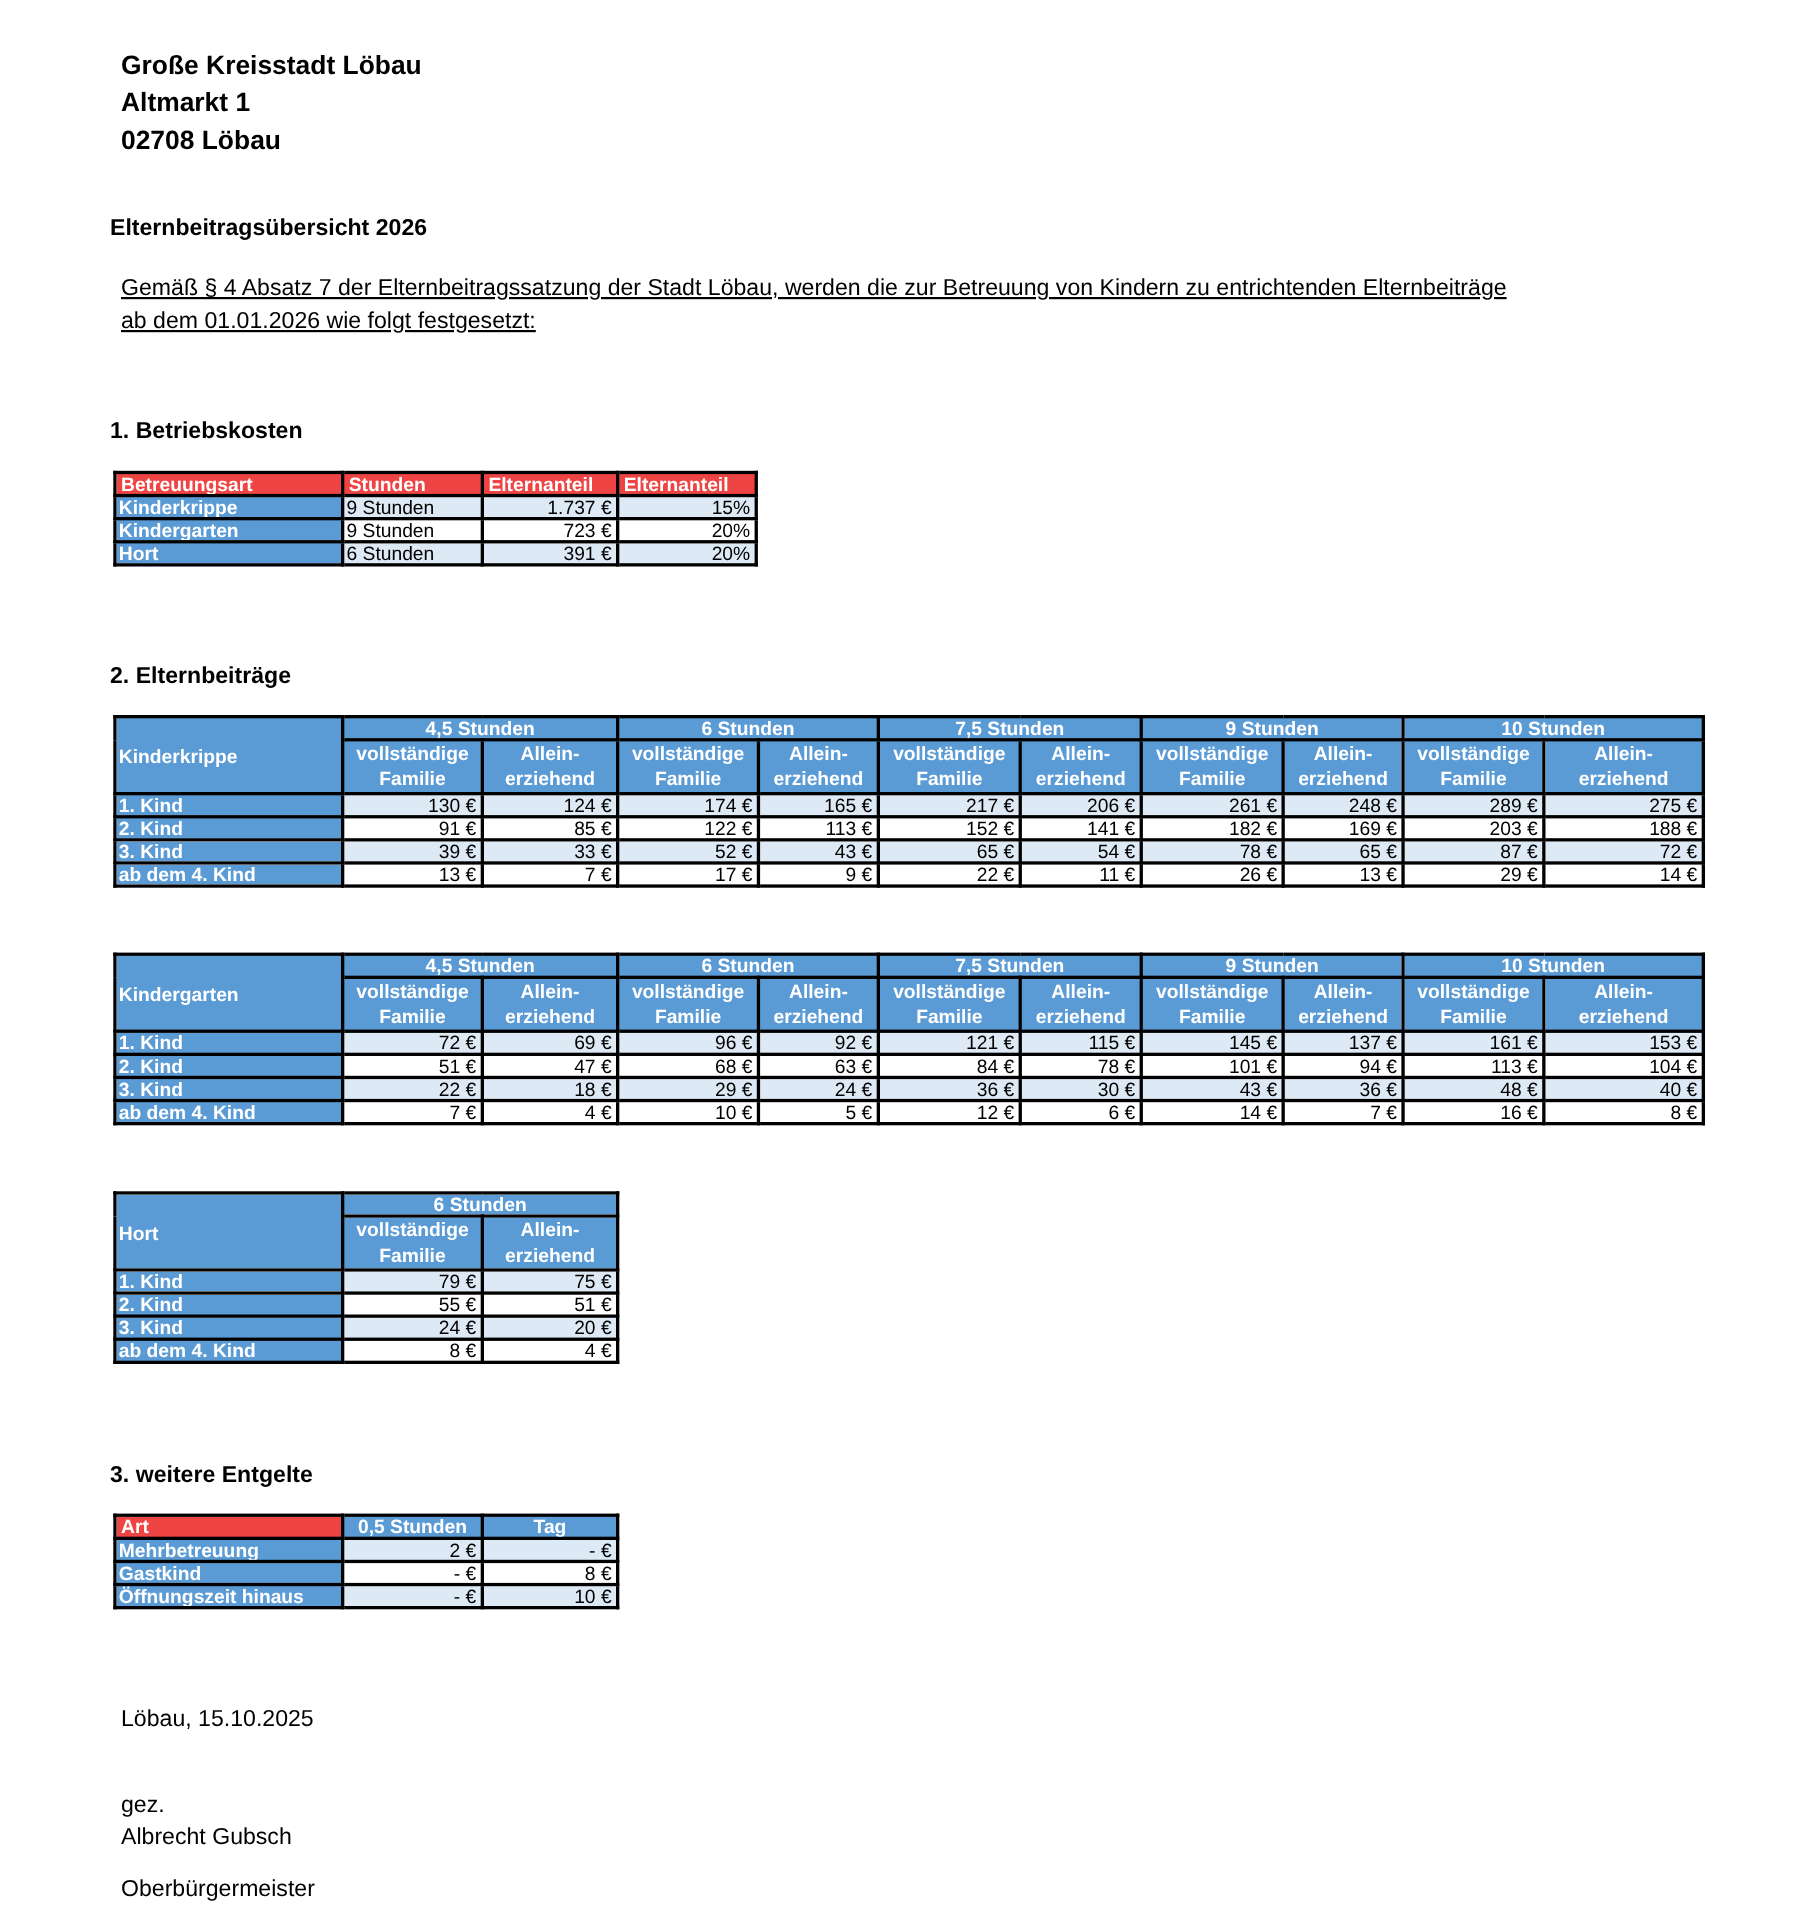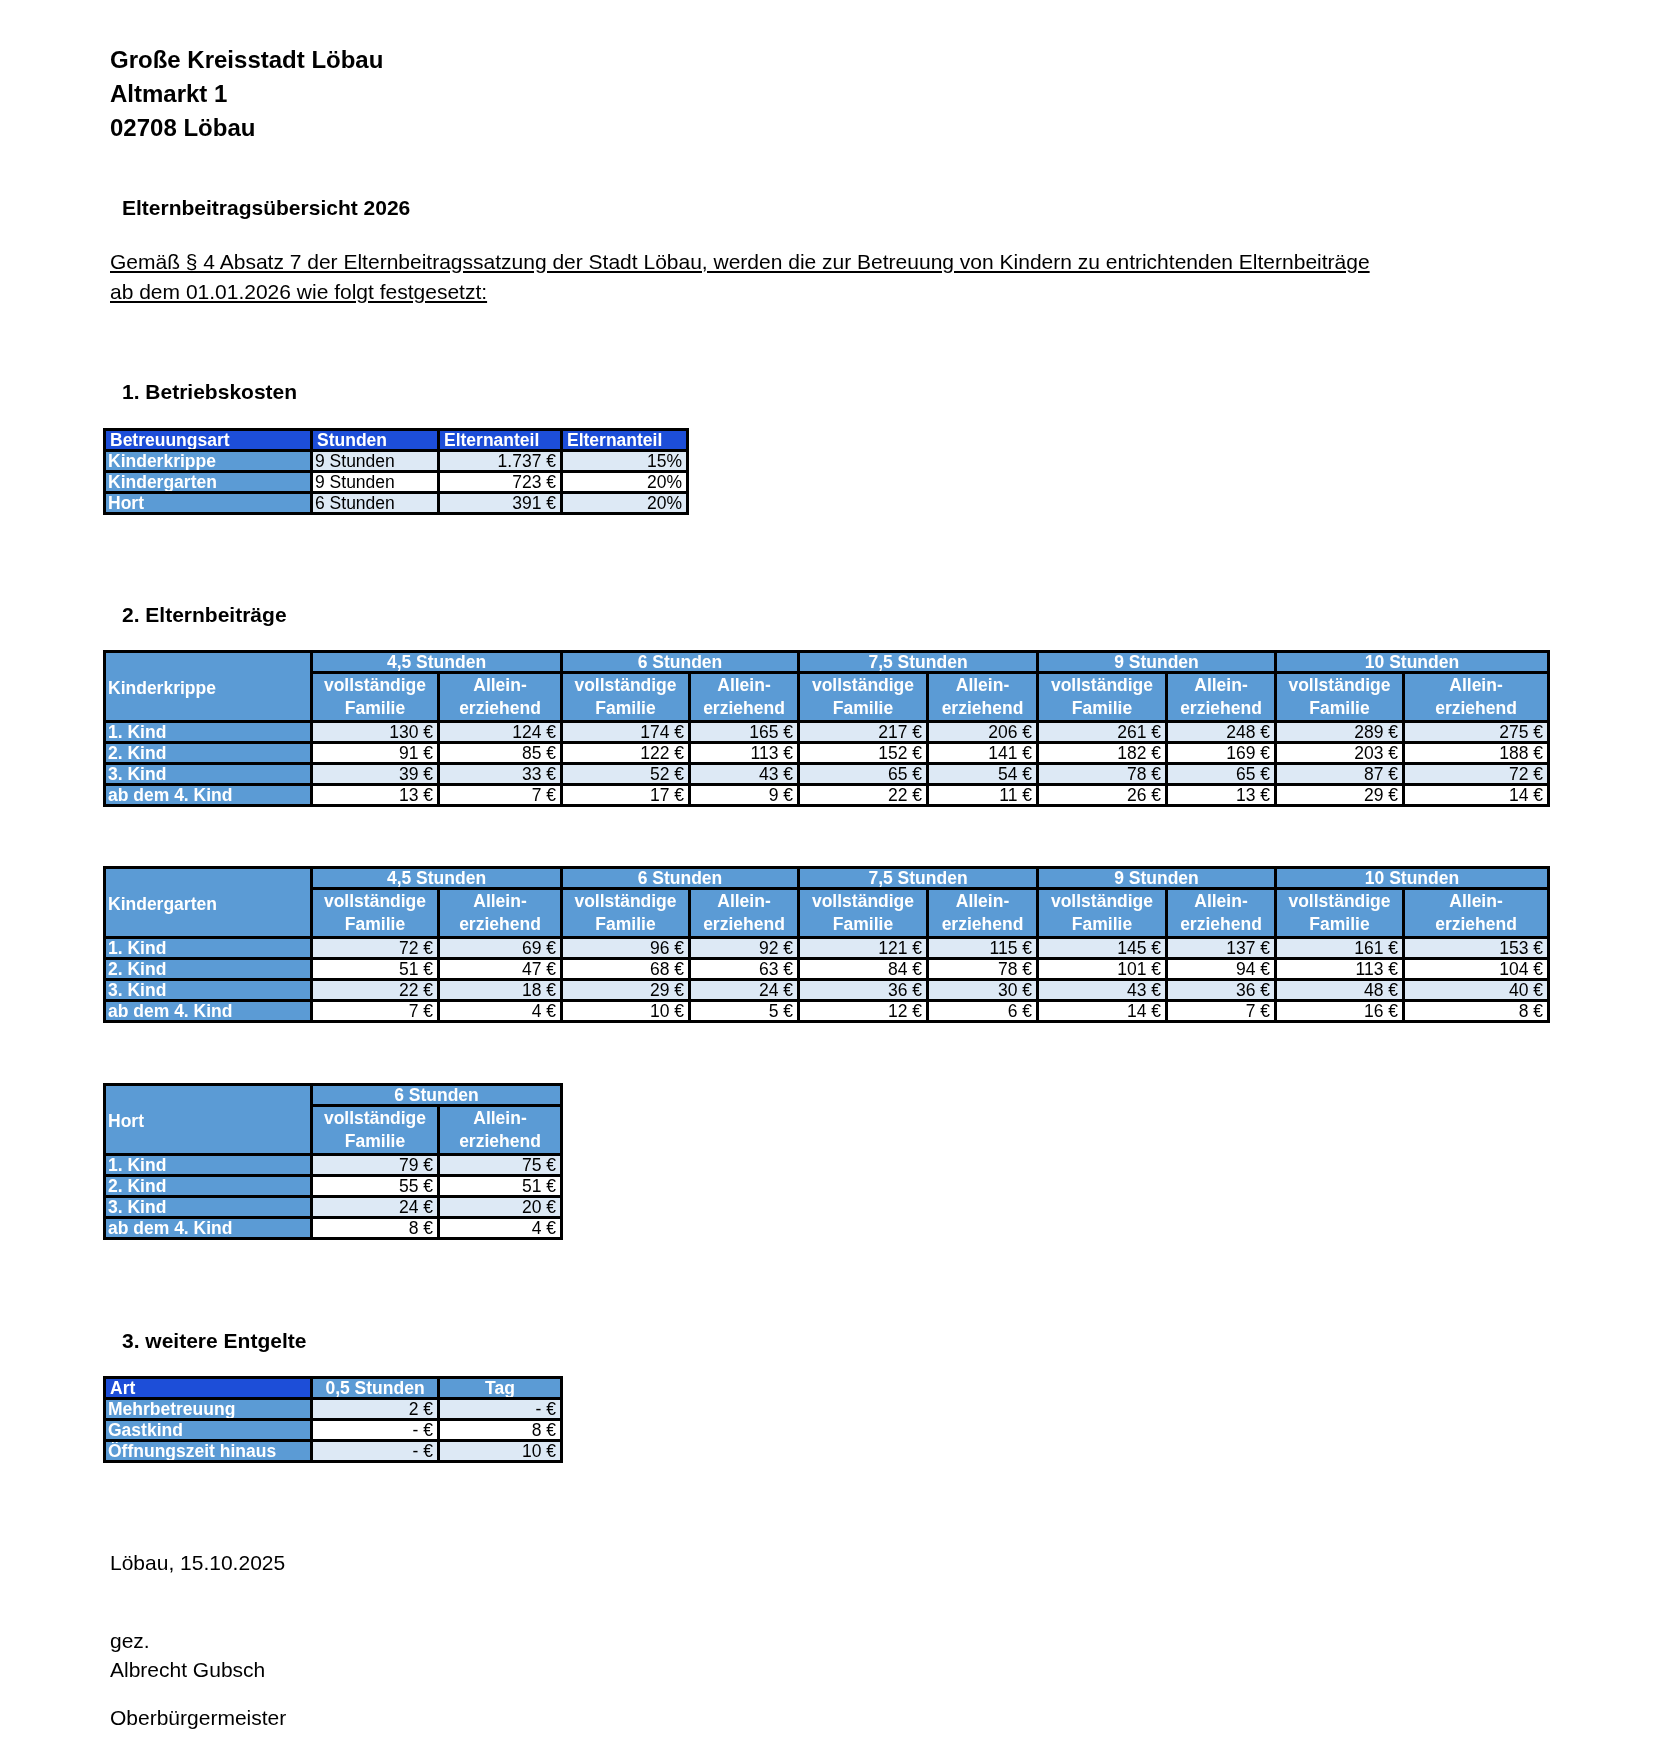--- a/index.html
+++ b/index.html
@@ -1,25 +1,25 @@
 <!DOCTYPE html>
 <html><head>
 <meta charset="utf-8">
 <style>
   html, body { margin: 0; padding: 0; background: #ffffff; }
   body { width: 1654px; height: 1751px; position: relative; font-family: "Liberation Sans", sans-serif; color: #000; overflow: hidden; }
   .abs { position: absolute; }
   .addr { left: 110px; font-weight: bold; font-size: 24px; line-height: 34px; }
-  .h2 { left: 122px; font-weight: bold; font-size: 21px; }
+  .h2 { left: 100px; font-weight: bold; font-size: 21px; }
   .para { left: 110px; font-size: 21px; line-height: 30px; width: 1460px; }
   .foot { left: 110px; font-size: 21px; line-height: 29px; }
 
   table { border-collapse: collapse; position: absolute; left: 103px; font-family: "Liberation Sans", sans-serif; table-layout: fixed; }
   td { border: 3px solid #000; padding: 0 4px; font-size: 17.5px; height: 18px; line-height: 18px; white-space: nowrap; overflow: hidden; }
-  td.hd { background: #1d4ed8; color: #ffffff; font-weight: bold; }
+  td.hd { background: #ef4444; color: #ffffff; font-weight: bold; }
   td.hdc { background: #5b9bd5; color: #ffffff; font-weight: bold; text-align: center; }
   td.sub { background: #5b9bd5; color: #ffffff; font-weight: bold; text-align: center; line-height: 23px; padding: 0 2px; }
   td.lab { background: #5b9bd5; color: #ffffff; font-weight: bold; padding-left: 2px; }
   td.rowlab { background: #5b9bd5; color: #ffffff; font-weight: bold; vertical-align: top; padding-top: 2px; padding-left: 2px; }
   td.num { text-align: right; }
   td.txt { text-align: left; padding-left: 2px; }
   tr.alt td.num, tr.alt td.txt { background: #dde9f5; }
   tr.wht td.num, tr.wht td.txt { background: #ffffff; }
 </style>
 </head>

